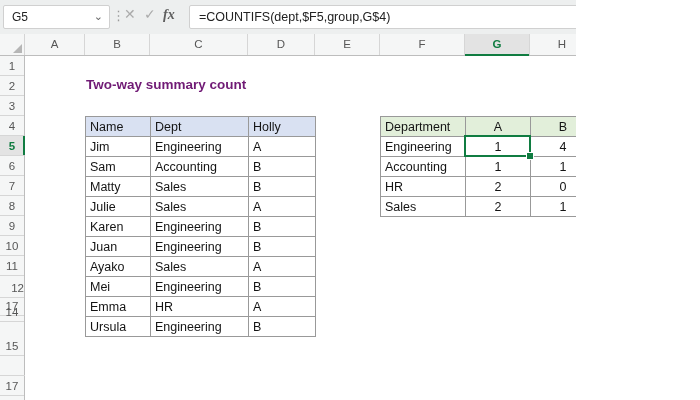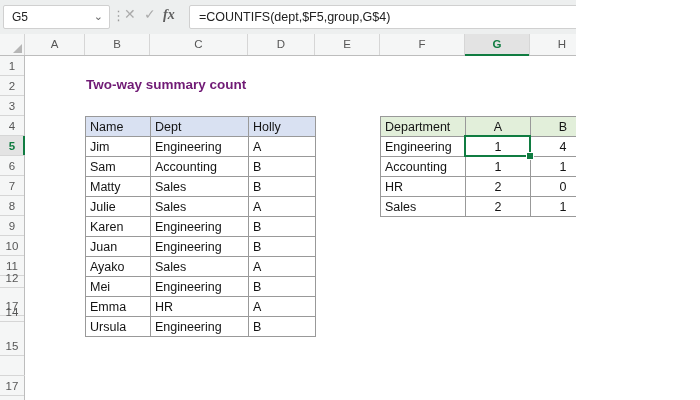--- a/index.html
+++ b/index.html
@@ -111,21 +111,21 @@
       <div class="row-h" style="top: 76px;">2</div>
       <div class="row-h" style="top: 96px;">3</div>
       <div class="row-h" style="top: 116px;">4</div>
       <div class="row-h sel" style="top: 136px;">5</div>
       <div class="row-h" style="top: 156px;">6</div>
       <div class="row-h" style="top: 176px;">7</div>
       <div class="row-h" style="top: 196px;">8</div>
       <div class="row-h" style="top: 216px;">9</div>
       <div class="row-h" style="top: 236px;">10</div>
       <div class="row-h" style="top: 256px;">11</div>
-      <div class="row-h" style="top: 268px;">12</div>
+      <div class="row-h" style="top: 278px; text-align: right;">12</div>
       <div class="row-h" style="top: 296px;">17</div>
       <div class="row-h" style="top: 302px;">14</div>
       <div class="row-h" style="top: 336px;">15</div>
       <div class="row-h" style="top: 356px; padding-left: 36px;">16</div>
       <div class="row-h" style="top: 376px;">17</div>
     </div>
 
   <div class="sheet"></div>
   <div class="title">Two-way summary count</div>
 

